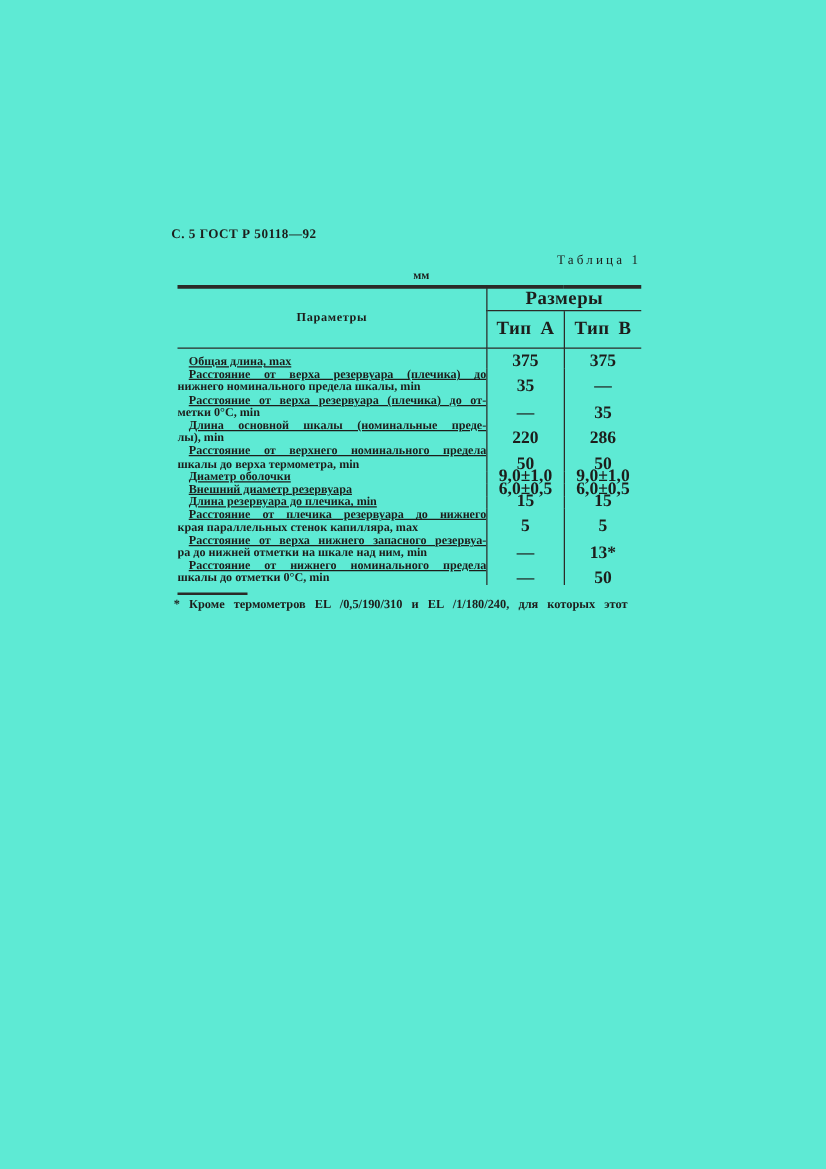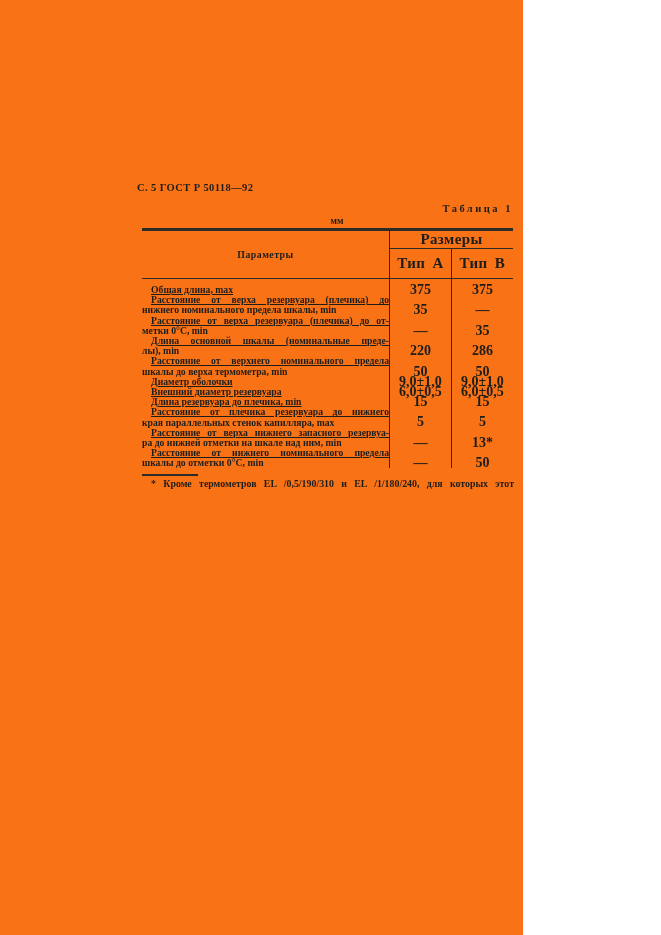--- a/index.html
+++ b/index.html
@@ -1,39 +1,39 @@
 <!DOCTYPE html>
 <html><head>
 <meta charset="utf-8">
 <style>
   html,body { margin:0; padding:0; }
   .page {
     position: relative;
-    width: 523px;
+    width: 661px;
     height: 935px;
-    background: #f97316;
+    background: #5eead4;
     font-family: "Liberation Serif", serif;
     color: #1d1d1b;
     overflow: hidden;
   }
   .page-header {
     position: absolute;
     left: 137px; top: 182px;
     font-size: 10.5px;
     font-weight: bold;
     letter-spacing: 0.4px;
     white-space: nowrap;
   }
   .table-caption {
     position: absolute;
     left: 142px; top: 203px;
     width: 371px;
     text-align: right;
     font-size: 10.5px;
-    font-weight: bold;
+    font-weight: normal;
     letter-spacing: 2.5px;
     white-space: nowrap;
   }
   .unit-label {
     position: absolute;
     left: 142px; top: 216px;
     width: 390px;
     text-align: center;
     font-size: 9.5px;
     font-weight: bold;
@@ -102,21 +102,21 @@
   .pline.first { text-indent: 9px; text-decoration: underline; }
   .pline.last  { text-align: left; text-align-last: left; }
   .footnote-rule {
     position: absolute;
     left: 142px; top: 474px;
     width: 56px;
     border-top: 2px solid #2b2b28;
   }
   .footnote {
     position: absolute;
-    left: 142px; top: 479px;
+    left: 130px; top: 479px;
     width: 372px;
     font-size: 9.9px;
     font-weight: bold;
     line-height: 10.8px;
   }
   .footnote .fline1 { text-align: justify; text-align-last: justify; text-indent: 9px; }
   .footnote .fline2 { text-align: left; }
 </style>
 </head>
 <body>

